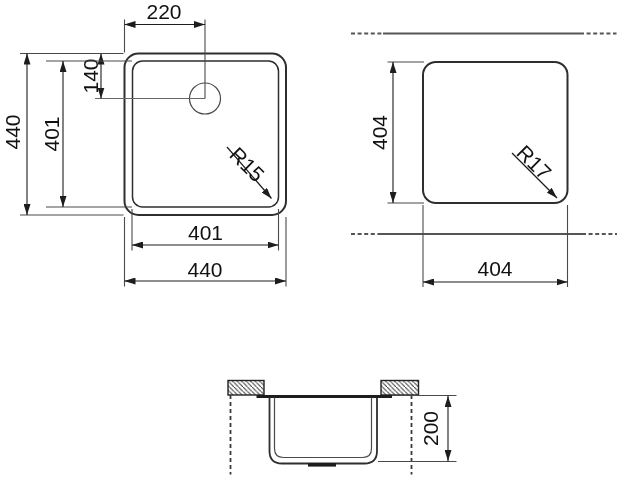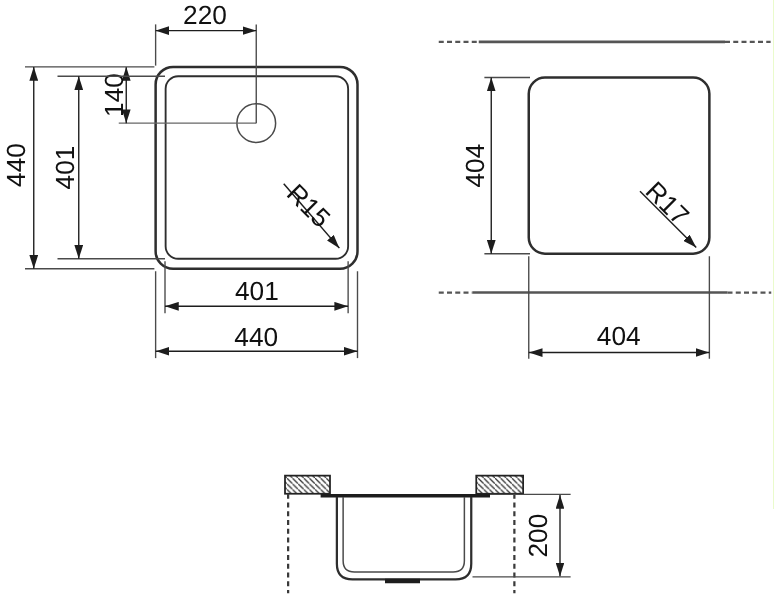--- a/index.html
+++ b/index.html
@@ -1,16 +1,16 @@
 <!DOCTYPE html>
 <html><head>
 <meta charset="utf-8">
 <style>
   html,body{margin:0;padding:0;background:#ffffff;}
-  .canvas{position:relative;width:619px;height:477px;background:#bef264;overflow:hidden;
+  .canvas{position:relative;width:619px;height:477px;background:#c4b5fd;overflow:hidden;
           font-family:"Liberation Sans", sans-serif;}
   svg{display:block;}
   text{font-family:"Liberation Sans", sans-serif;font-size:21px;fill:#111;}
 </style>
 </head>
 <body>
 
 <div class="canvas">
 <svg width="619" height="477" viewBox="0 0 619 477">
   <defs>

